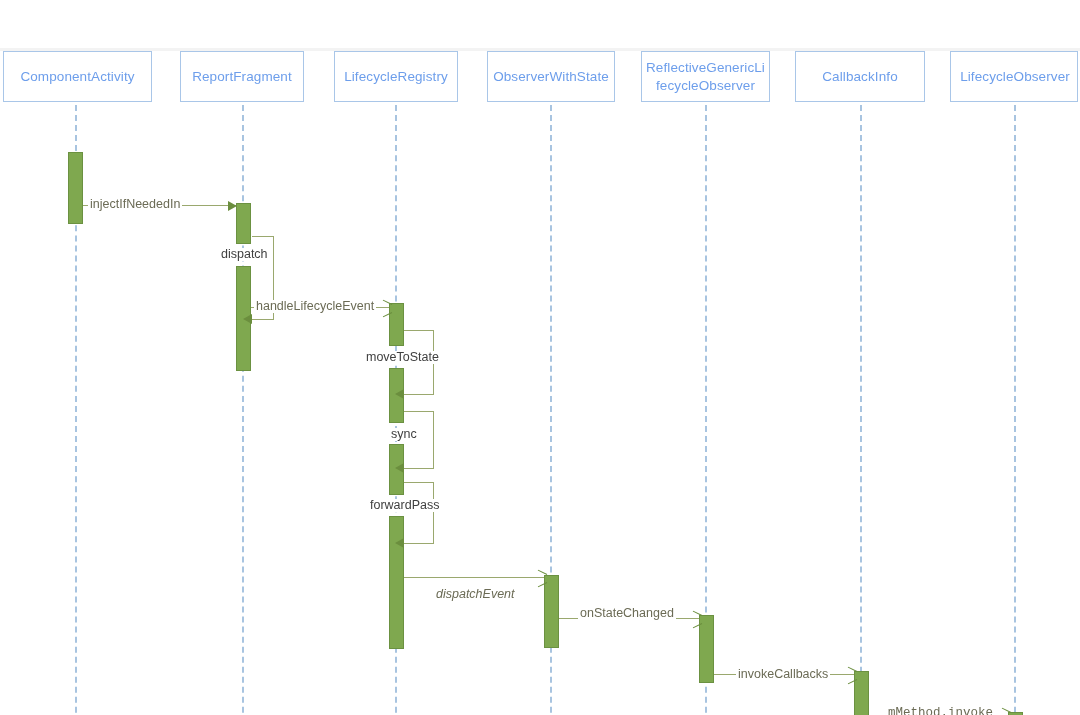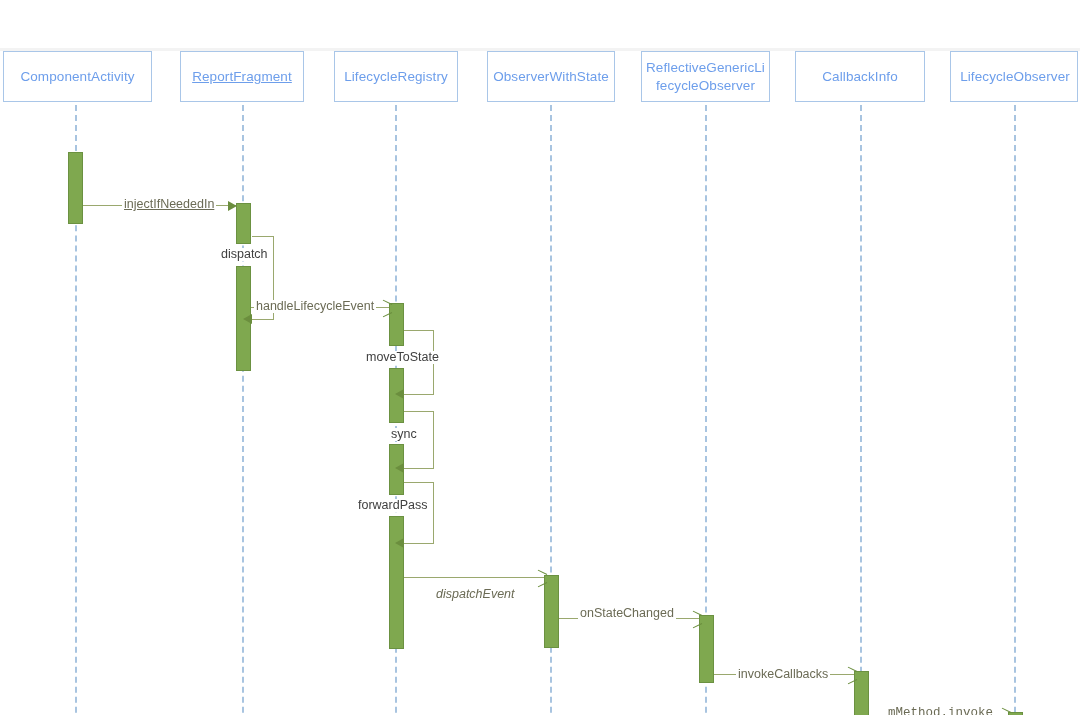--- a/index.html
+++ b/index.html
@@ -156,21 +156,21 @@
       <div class="lifeline" style="left: 395px;"></div>
       <div class="lifeline" style="left: 550px;"></div>
       <div class="lifeline" style="left: 705px;"></div>
       <div class="lifeline" style="left: 860px;"></div>
       <div class="lifeline" style="left: 1014px;"></div>
     </div>
   <div id="participants">
       <div class="participant" style="left: 3px; width: 149px;">
         <span>ComponentActivity</span>
       </div>
-      <div class="participant" style="left: 180px; width: 124px; text-decoration: underline;">
+      <div class="participant" style="left: 180px; width: 124px;">
         <span>ReportFragment</span>
       </div>
       <div class="participant" style="left: 334px; width: 124px;">
         <span>LifecycleRegistry</span>
       </div>
       <div class="participant" style="left: 487px; width: 128px;">
         <span>ObserverWithState</span>
       </div>
       <div class="participant" style="left: 641px; width: 129px;">
         <span><span>ReflectiveGenericLi</span><br><span>fecycleObserver</span></span>
@@ -204,27 +204,27 @@
         <span class="back-arrow"></span>
       </div>
       <div class="selfloop-label" style="left: 364px; top: 303px;">moveToState</div>
       <div class="selfloop" style="left: 404px; top: 363px; width: 30px; height: 58px;">
         <span class="back-arrow"></span>
       </div>
       <div class="selfloop-label" style="left: 389px; top: 380px;">sync</div>
       <div class="selfloop" style="left: 404px; top: 434px; width: 30px; height: 62px;">
         <span class="back-arrow"></span>
       </div>
-      <div class="selfloop-label" style="left: 356px; top: 451px;">forwardPass</div>
+      <div class="selfloop-label" style="left: 368px; top: 451px;">forwardPass</div>
     </div>
   <div id="messages">
       <div class="msg" style="left: 83px; top: 157px; width: 153px;">
         <span class="arrowhead"></span>
       </div>
-      <div class="msg-label" style="left: 122px; top: 150px; text-decoration: underline;">injectIfNeededIn</div>
+      <div class="msg-label" style="left: 88px; top: 150px;">injectIfNeededIn</div>
       <div class="msg" style="left: 251px; top: 259px; width: 138px;">
         <span class="arrowhead open"></span>
       </div>
       <div class="msg-label" style="left: 254px; top: 252px;">handleLifecycleEvent</div>
       <div class="msg" style="left: 404px; top: 529px; width: 140px;">
         <span class="arrowhead open"></span>
       </div>
       <div class="msg-label" style="left: 434px; top: 540px; font-style: italic;">dispatchEvent</div>
       <div class="msg" style="left: 559px; top: 570px; width: 140px;">
         <span class="arrowhead open"></span>

